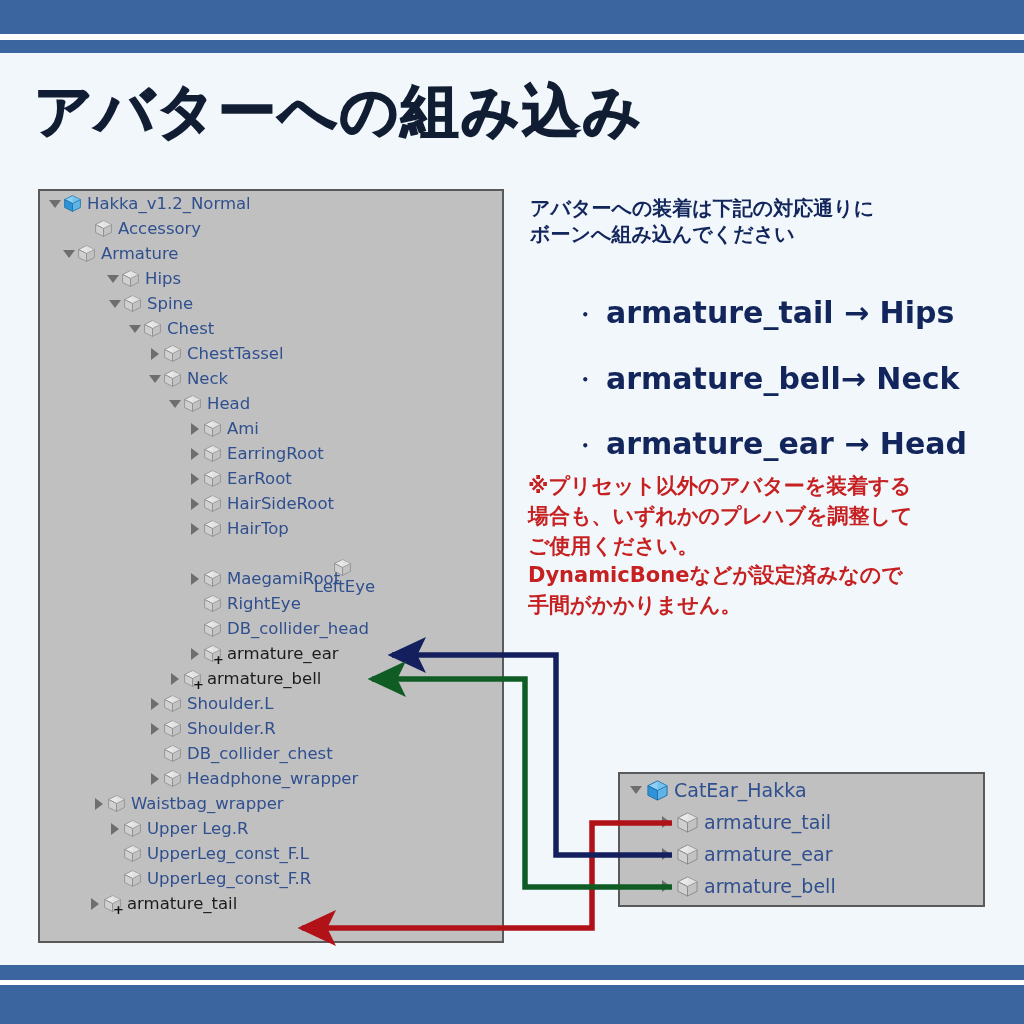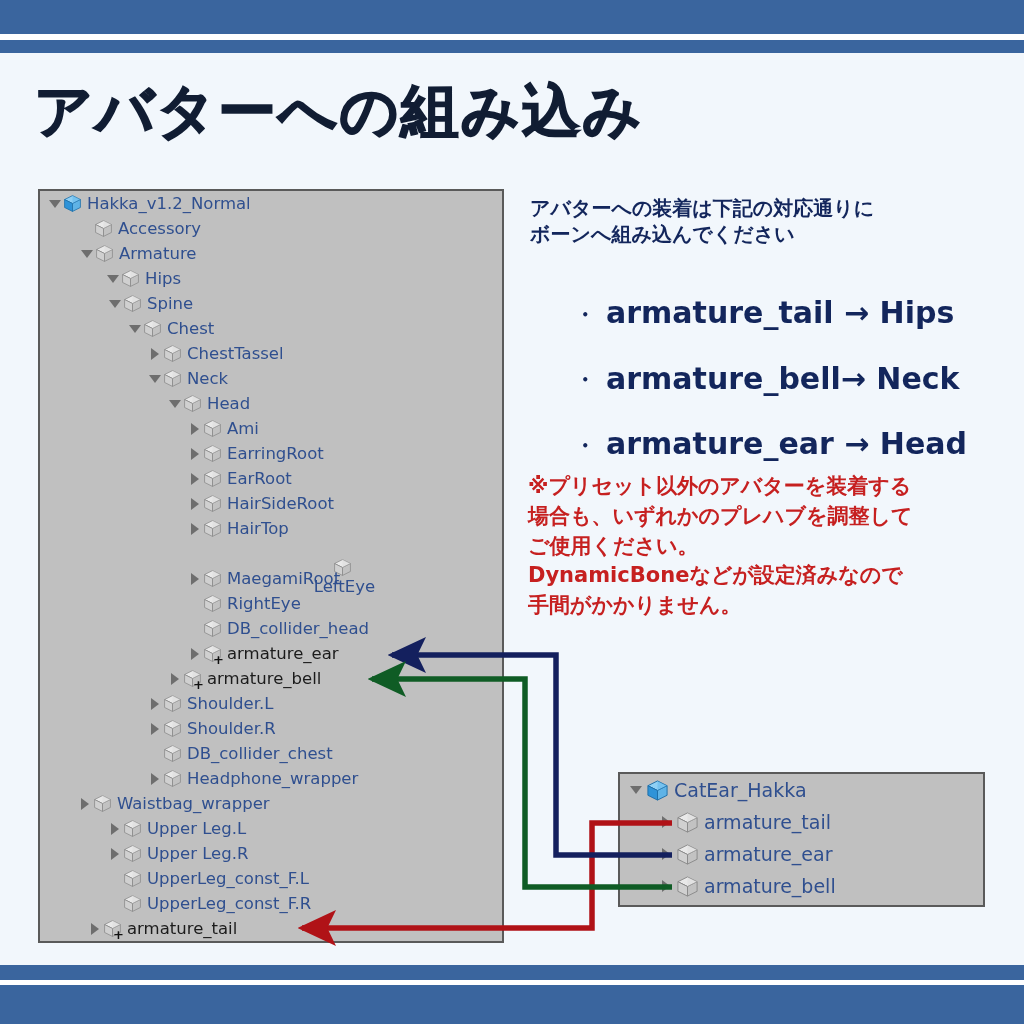--- a/index.html
+++ b/index.html
@@ -141,21 +141,21 @@
       <span class="cube">
         <svg viewBox="0 0 24 24">
           <path d="M12 2 L22 7 L12 12 L2 7 Z" fill="#e9e9e9" stroke="#8a8a8a" stroke-width="1"></path>
           <path d="M2 7 L12 12 L12 22 L2 17 Z" fill="#d0d0d0" stroke="#8a8a8a" stroke-width="1"></path>
           <path d="M22 7 L12 12 L12 22 L22 17 Z" fill="#c2c2c2" stroke="#8a8a8a" stroke-width="1"></path>
           <path d="M12 2 L22 7 L12 12 Z" fill="#dcdcdc" opacity="0.55"></path>
         </svg>
       </span>
       <span class="lbl">Accessory</span>
     </div>
-    <div class="tree-row" style="padding-left: 38px; align-items: center;">
+    <div class="tree-row" style="padding-left: 20px; align-items: center;">
       <span class="tw">
         <span class="tri-down"></span>
       </span>
       <span class="cube">
         <svg viewBox="0 0 24 24">
           <path d="M12 2 L22 7 L12 12 L2 7 Z" fill="#e9e9e9" stroke="#8a8a8a" stroke-width="1"></path>
           <path d="M2 7 L12 12 L12 22 L2 17 Z" fill="#d0d0d0" stroke="#8a8a8a" stroke-width="1"></path>
           <path d="M22 7 L12 12 L12 22 L22 17 Z" fill="#c2c2c2" stroke="#8a8a8a" stroke-width="1"></path>
           <path d="M12 2 L22 7 L12 12 Z" fill="#dcdcdc" opacity="0.55"></path>
         </svg>
@@ -443,47 +443,33 @@
       <span class="cube">
         <svg viewBox="0 0 24 24">
           <path d="M12 2 L22 7 L12 12 L2 7 Z" fill="#e9e9e9" stroke="#8a8a8a" stroke-width="1"></path>
           <path d="M2 7 L12 12 L12 22 L2 17 Z" fill="#d0d0d0" stroke="#8a8a8a" stroke-width="1"></path>
           <path d="M22 7 L12 12 L12 22 L22 17 Z" fill="#c2c2c2" stroke="#8a8a8a" stroke-width="1"></path>
           <path d="M12 2 L22 7 L12 12 Z" fill="#dcdcdc" opacity="0.55"></path>
         </svg>
       </span>
       <span class="lbl">Headphone_wrapper</span>
     </div>
-    <div class="tree-row" style="padding-left: 36px;">
+    <div class="tree-row" style="padding-left: 50px;">
       <span class="tw">
         <span class="tri-right"></span>
       </span>
       <span class="cube">
         <svg viewBox="0 0 24 24">
           <path d="M12 2 L22 7 L12 12 L2 7 Z" fill="#e9e9e9" stroke="#8a8a8a" stroke-width="1"></path>
           <path d="M2 7 L12 12 L12 22 L2 17 Z" fill="#d0d0d0" stroke="#8a8a8a" stroke-width="1"></path>
           <path d="M22 7 L12 12 L12 22 L22 17 Z" fill="#c2c2c2" stroke="#8a8a8a" stroke-width="1"></path>
           <path d="M12 2 L22 7 L12 12 Z" fill="#dcdcdc" opacity="0.55"></path>
         </svg>
       </span>
       <span class="lbl">Waistbag_wrapper</span>
-    </div>
-    <div class="tree-row" style="padding-left: 66px;">
-      <span class="tw">
-        <span class="tri-right"></span>
-      </span>
-      <span class="cube">
-        <svg viewBox="0 0 24 24">
-          <path d="M12 2 L22 7 L12 12 L2 7 Z" fill="#e9e9e9" stroke="#8a8a8a" stroke-width="1"></path>
-          <path d="M2 7 L12 12 L12 22 L2 17 Z" fill="#d0d0d0" stroke="#8a8a8a" stroke-width="1"></path>
-          <path d="M22 7 L12 12 L12 22 L22 17 Z" fill="#c2c2c2" stroke="#8a8a8a" stroke-width="1"></path>
-          <path d="M12 2 L22 7 L12 12 Z" fill="#dcdcdc" opacity="0.55"></path>
-        </svg>
-      </span>
-      <span class="lbl">Upper Leg.L</span>
     </div>
     <div class="tree-row" style="padding-left: 66px;">
       <span class="tw">
         <span class="tri-right"></span>
       </span>
       <span class="cube">
         <svg viewBox="0 0 24 24">
           <path d="M12 2 L22 7 L12 12 L2 7 Z" fill="#e9e9e9" stroke="#8a8a8a" stroke-width="1"></path>
           <path d="M2 7 L12 12 L12 22 L2 17 Z" fill="#d0d0d0" stroke="#8a8a8a" stroke-width="1"></path>
           <path d="M22 7 L12 12 L12 22 L22 17 Z" fill="#c2c2c2" stroke="#8a8a8a" stroke-width="1"></path>

